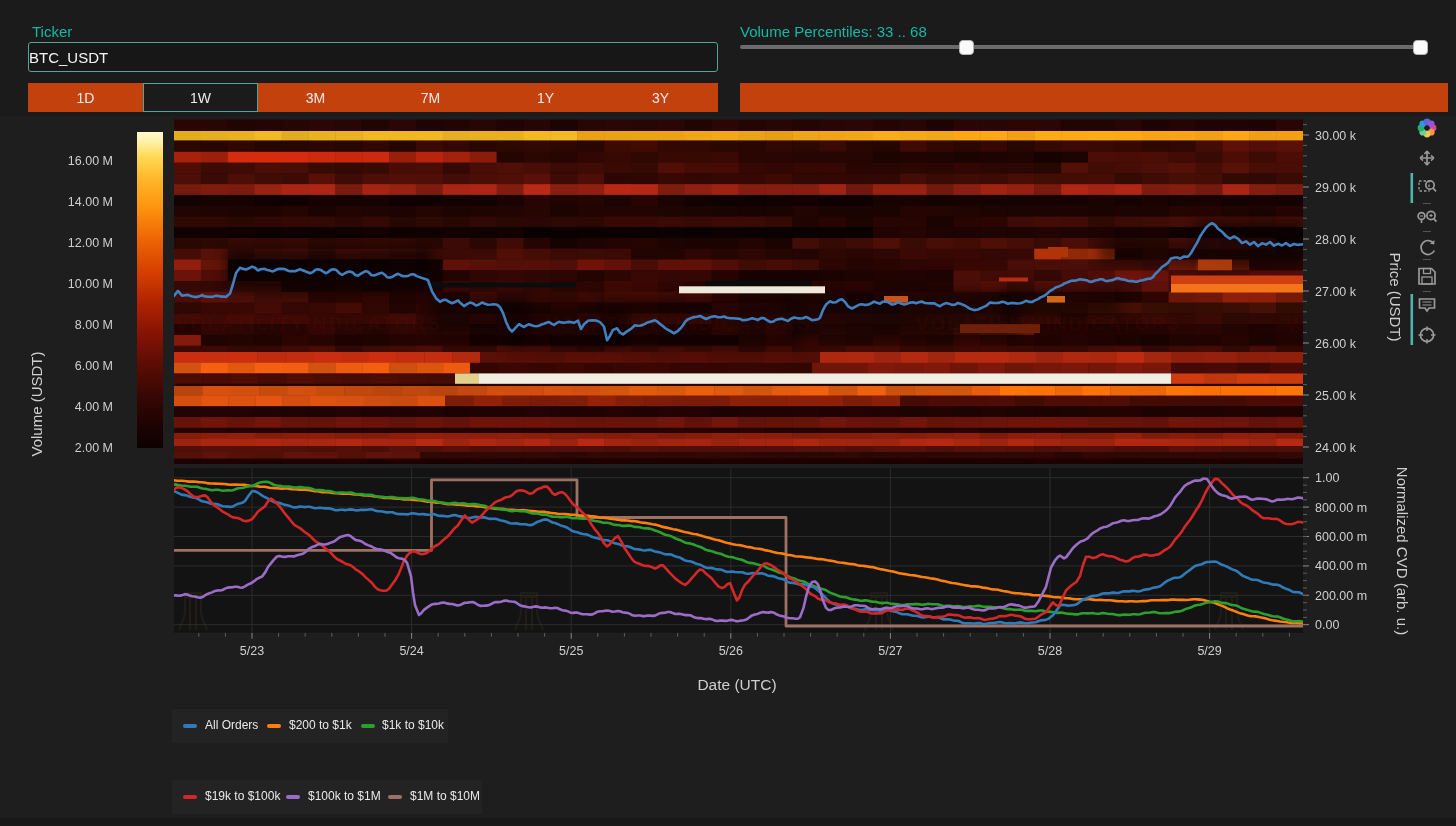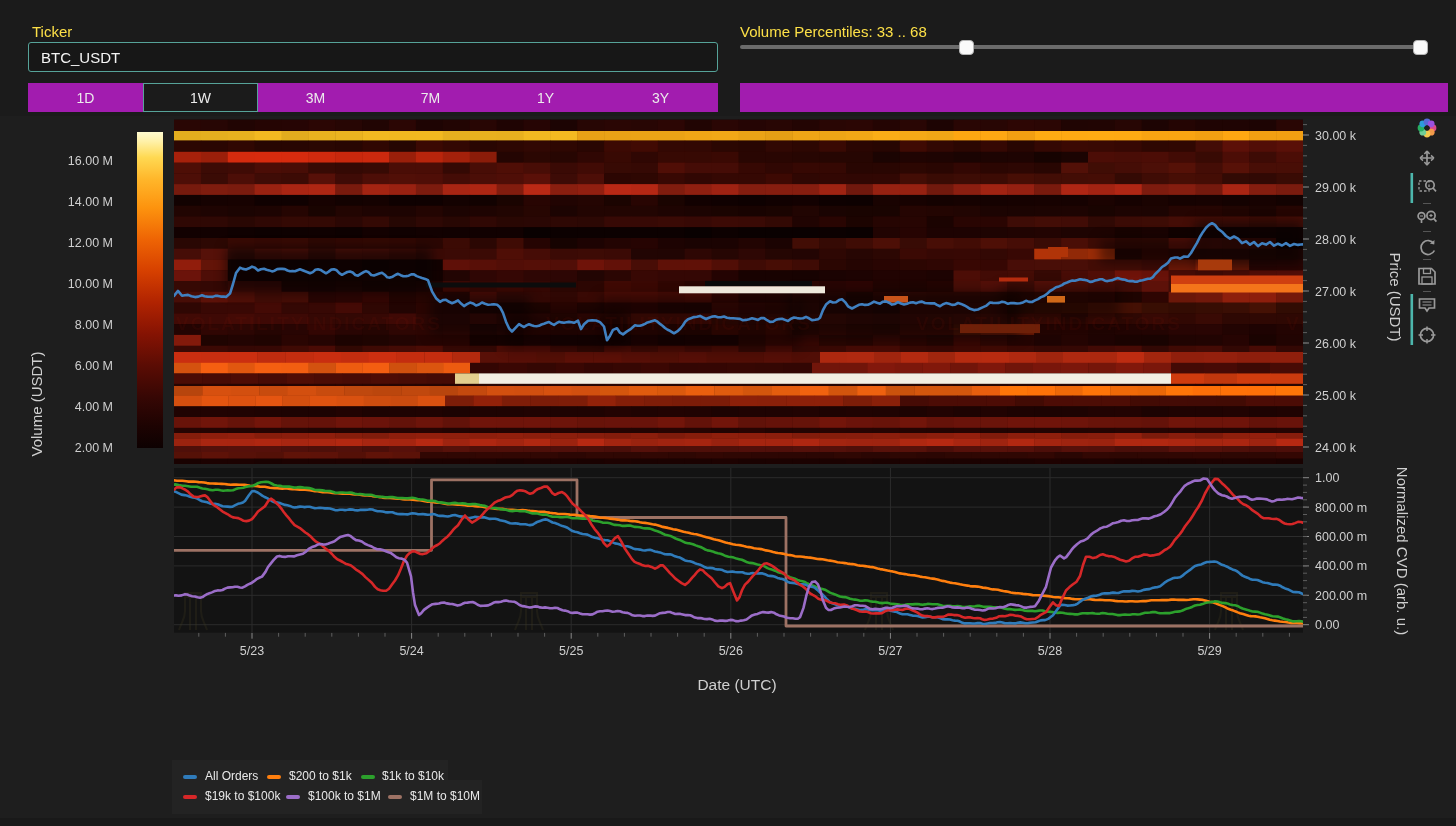--- a/index.html
+++ b/index.html
@@ -1,19 +1,19 @@
 <!DOCTYPE html>
 <html><head><meta charset="utf-8"><style>
 *{margin:0;padding:0;box-sizing:border-box}
 html,body{width:1456px;height:826px;background:#1e1e1e;font-family:"Liberation Sans",sans-serif;overflow:hidden;position:relative}
 .abs{position:absolute}
 .ctrl{background:#1b1b1b}
-.lbl{font-size:15px;color:#fde047;font-weight:500}
-input.tk{position:absolute;left:28px;top:42px;width:690px;height:30px;background:#171717;border:1px solid #56a399;border-radius:3px;color:#f5f5f5;font-size:15px;padding-left:12px;font-family:"Liberation Sans",sans-serif}
-.tabs{position:absolute;display:flex;height:29px;background:#a21caf}
+.lbl{font-size:15px;color:#14b8a6;font-weight:500}
+input.tk{position:absolute;left:28px;top:42px;width:690px;height:30px;background:#171717;border:1px solid #56a399;border-radius:3px;color:#f5f5f5;font-size:15px;font-family:"Liberation Sans",sans-serif}
+.tabs{position:absolute;display:flex;height:29px;background:#c2410c}
 .tab{flex:1;display:flex;align-items:center;justify-content:center;font-size:14px;color:#ececec;border:1px solid transparent}
 .tab.sel{background:#1b1b1b;border:1px solid #56a399}
 .track{position:absolute;left:740px;top:45px;width:688px;height:4px;background:#6b6b6b;border-radius:2px}
 .handle{position:absolute;width:15px;height:15px;background:#fafafa;border:1px solid #b5b5b5;border-radius:4px;top:40px}
 .legbox{position:absolute;background:#232323}
 .dash{position:absolute;width:14px;height:4px;border-radius:2px;top:15px}
 .ltext{position:absolute;font-size:12px;color:#e9e9e9;top:9px;white-space:nowrap}
 </style></head>
 <body>
 <div class="abs ctrl" style="left:0;top:0;width:1456px;height:116px"></div>
@@ -1812,21 +1812,21 @@
 <div class="tab">7M</div>
     <div class="tab">1Y</div>
     <div class="tab">3Y</div>
   </div>
 <div class="abs lbl" style="left:740px;top:23px">Volume Percentiles: 33 .. 68</div>
 <div class="track"></div>
 <div class="handle" style="left:959px"></div>
 <div class="handle" style="left:1413px"></div>
 <div class="tabs" style="left:740px;top:83px;width:708px">
   </div>
-<div class="legbox" style="left:172px;top:760px;width:276px;height:34px">
+<div class="legbox" style="left:172px;top:709px;width:276px;height:34px">
 <div class="dash" style="left:11px;background:#2f7bba"></div>
     <div class="ltext" style="left:33px">All Orders</div>
 <div class="dash" style="left:95px;background:#ff7f0e"></div>
     <div class="ltext" style="left:117px">$200 to $1k</div>
 <div class="dash" style="left:189px;background:#2ca02c"></div>
     <div class="ltext" style="left:210px">$1k to $10k</div>
 </div>
 <div class="legbox" style="left:172px;top:780px;width:310px;height:34px">
 <div class="dash" style="left:11px;background:#d62728"></div>
     <div class="ltext" style="left:33px">$19k to $100k</div>

